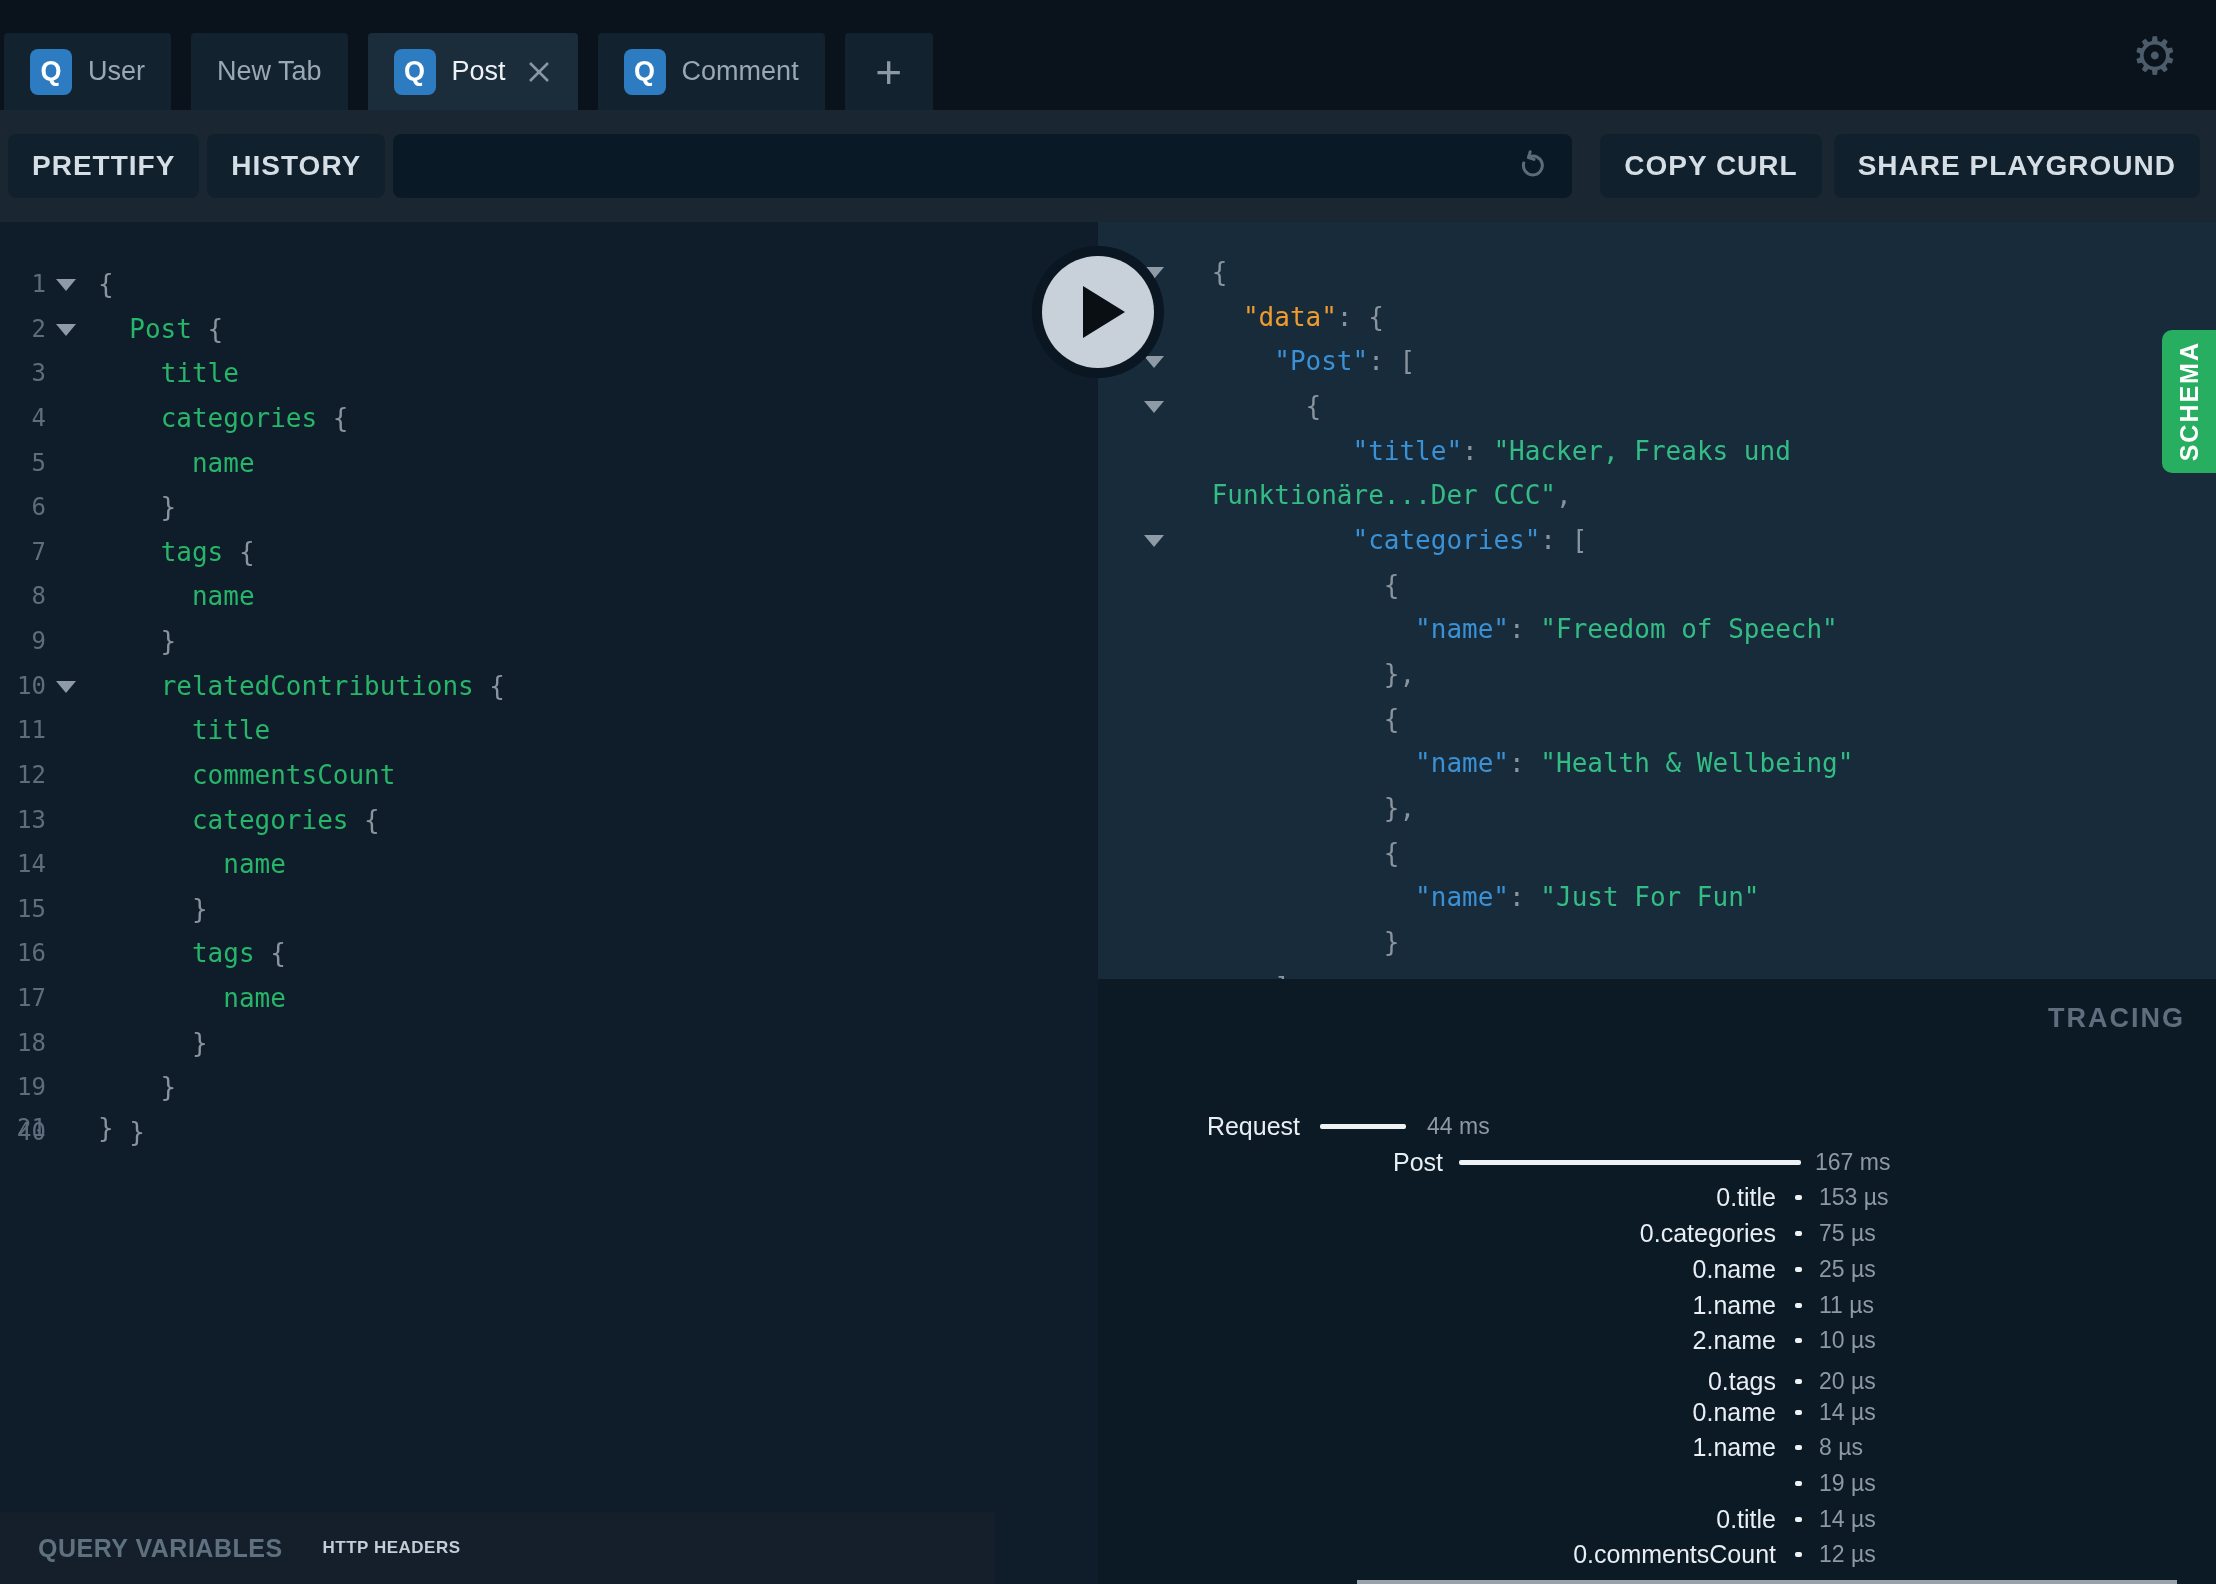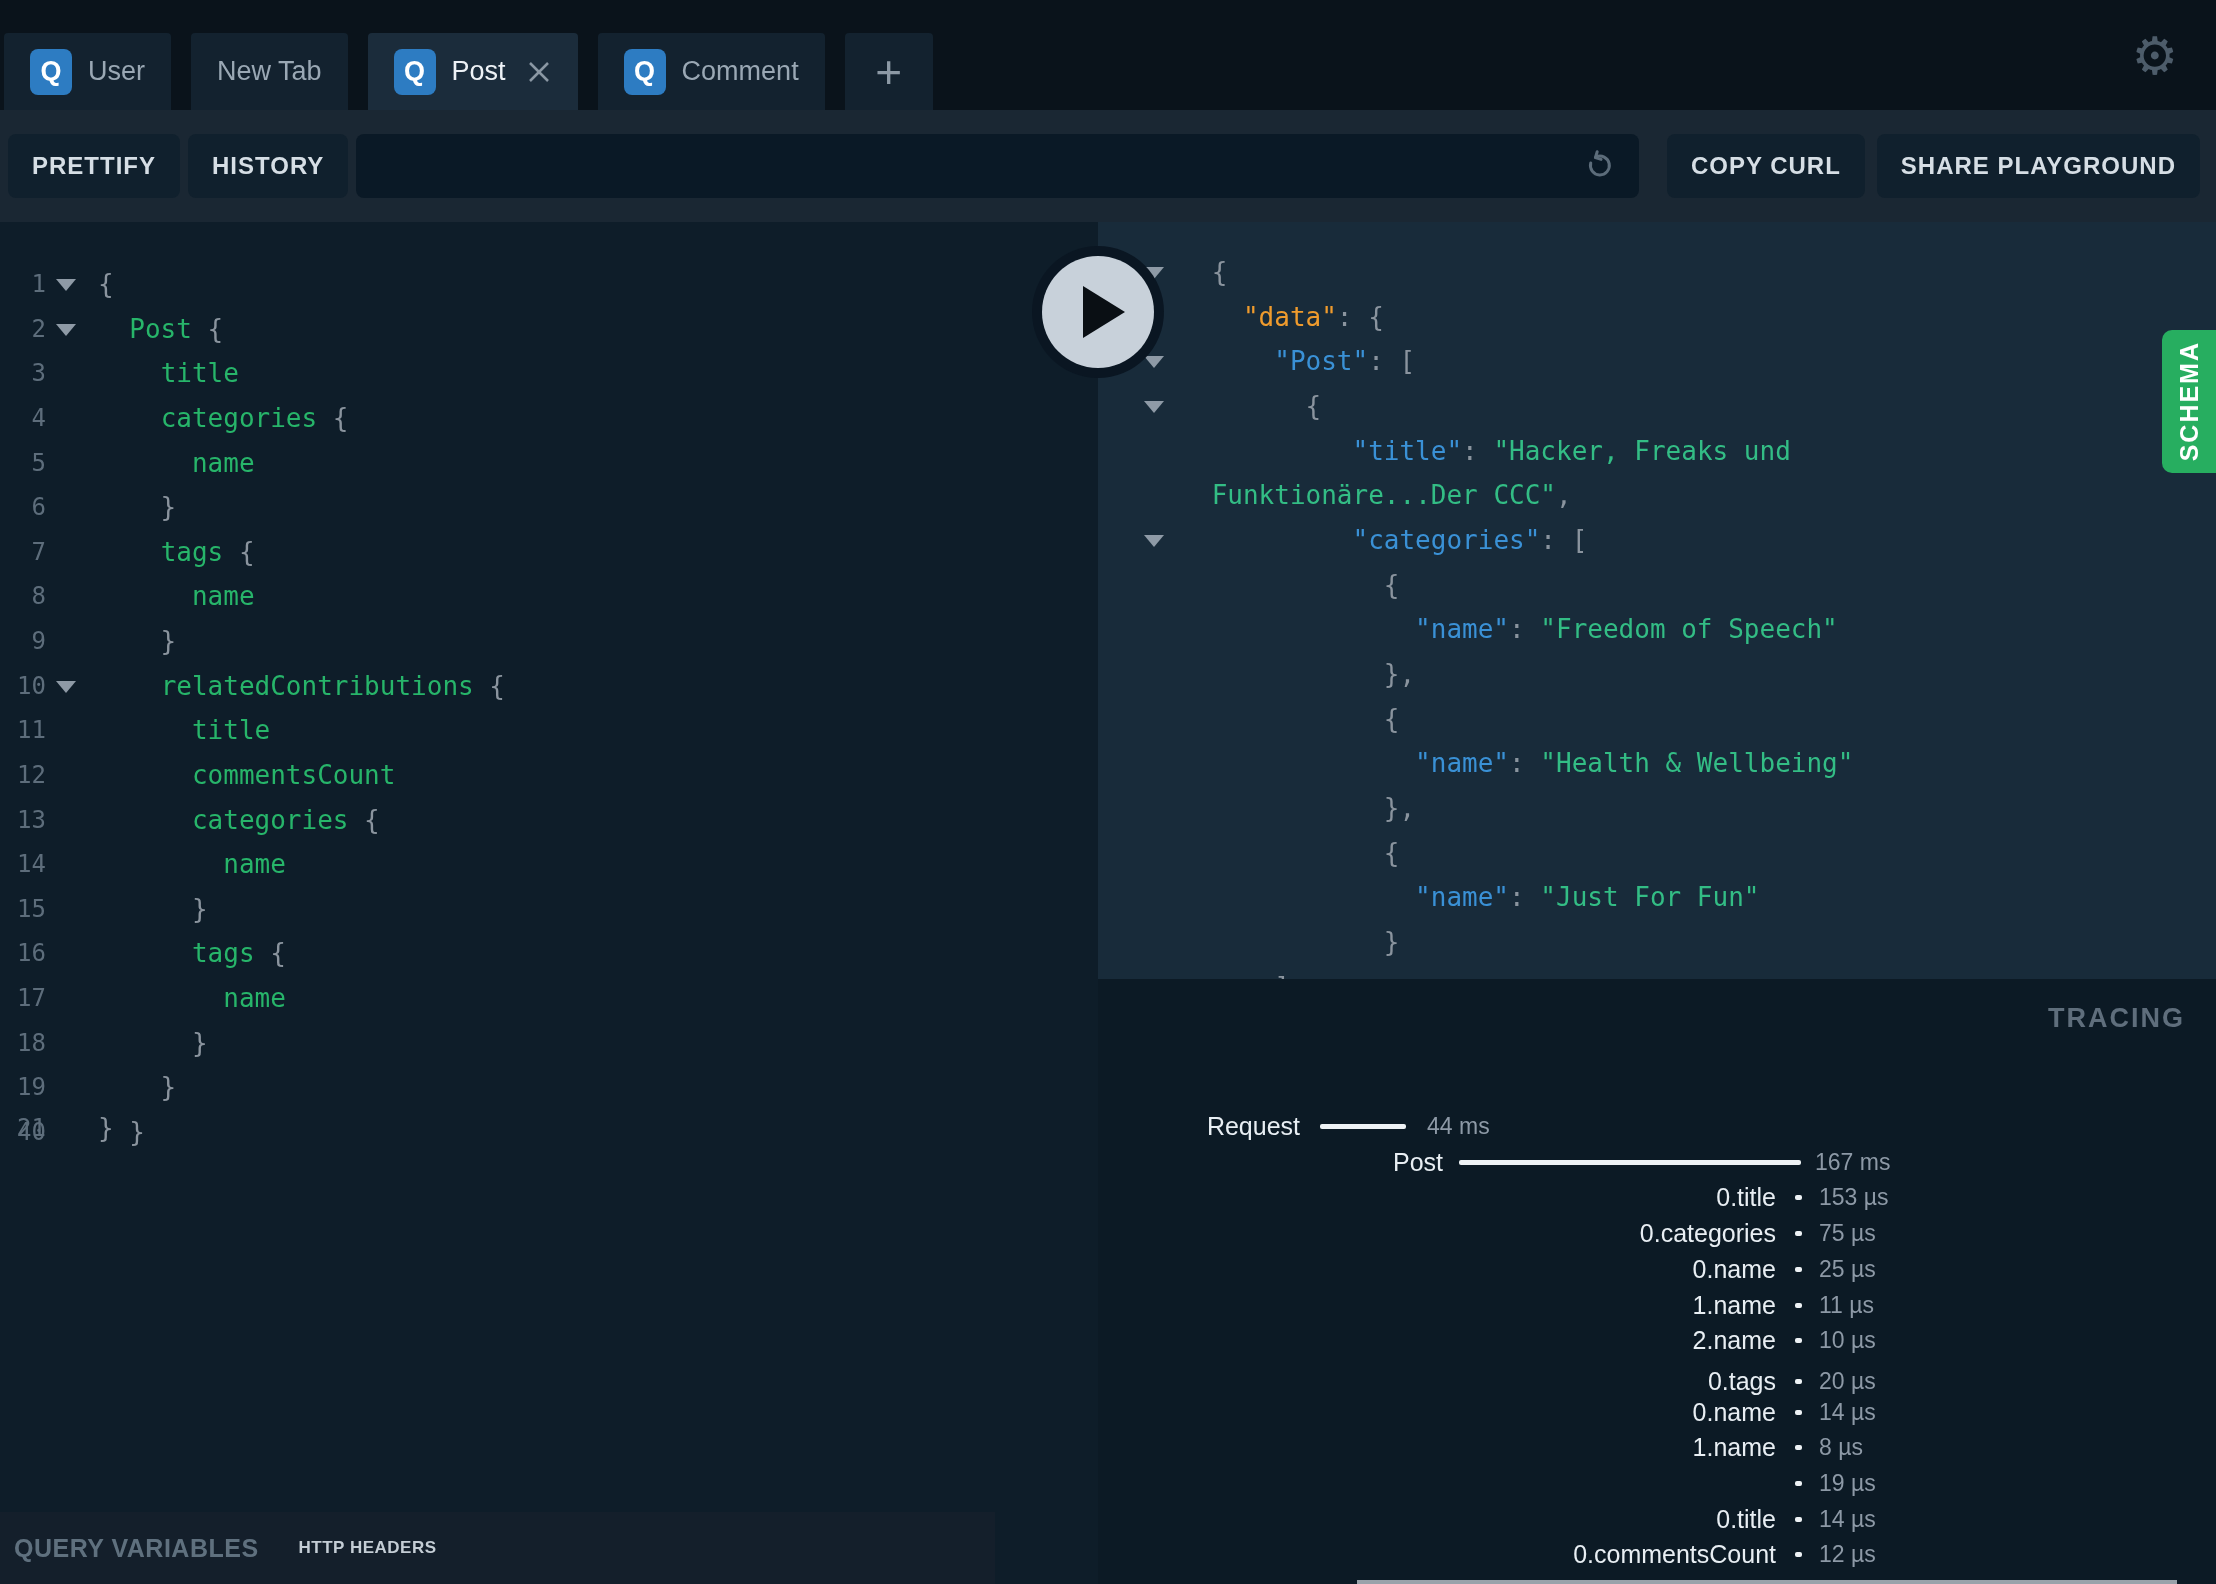--- a/index.html
+++ b/index.html
@@ -14,42 +14,42 @@
   .qbadge{width:42px;height:46px;background:#2d7cc2;border-radius:8px;color:#ffffff;
           font-weight:bold;font-size:27px;display:flex;align-items:center;justify-content:center;margin-right:16px}
   .tab-close{margin-left:20px;display:flex;align-items:center}
   .tab-plus{width:88px;justify-content:center;padding:0;font-size:46px;color:#8c99a5;font-weight:300}
   .gear{position:absolute;right:38px;top:30px;font-size:52px;color:#4d5c6a;cursor:pointer;line-height:1}
   .gear::before{content:"⚙"}
   
   .toolbar{position:absolute;top:110px;left:0;width:2216px;height:112px;background:#1a2733;
            display:flex;align-items:center;padding:0 16px 0 8px;box-sizing:border-box}
   .tbtn{height:64px;background:#10202d;border:none;border-radius:8px;color:#d6dee5;font-weight:bold;
-        font-size:24px;letter-spacing:1px;padding:0 24px;margin-right:8px;font-family:inherit;cursor:pointer}
+        font-size:28px;letter-spacing:1px;padding:0 24px;margin-right:8px;font-family:inherit;cursor:pointer}
   .urlwrap{flex:1;height:64px;background:#0a1926;border-radius:8px;margin-right:16px;position:relative;
            display:flex;align-items:center}
   .urlinput{background:transparent;border:none;color:#c9d3dc;font-size:27px;padding:0 26px;width:100%;
             font-family:inherit;outline:none;box-sizing:border-box}
   .refresh{position:absolute;right:22px;top:14px;width:36px;height:36px;cursor:pointer}
   .tbtn.right{margin-right:0;margin-left:12px}
   
   .left-pane{position:absolute;top:222px;left:0;width:1098px;height:1362px;background:#0e1d29;overflow:hidden}
   .response-pane{position:absolute;top:222px;left:1098px;width:1118px;height:757px;background:#182b3a;overflow:hidden}
   .tracing-pane{position:absolute;top:979px;left:1098px;width:1118px;height:605px;background:#0c1a25;overflow:hidden}
   .code-line{position:absolute;left:0;right:0;height:45px}
   .lnum{position:absolute;left:0;width:46px;text-align:right;color:#5d6d7b;font-size:24px;line-height:45px;
         font-family:"DejaVu Sans Mono",monospace}
   .fold{position:absolute;width:0;height:0;border-left:10px solid transparent;border-right:10px solid transparent;
         border-top:12px solid #8e9aa6;top:17px;cursor:pointer}
   .codetxt{position:absolute;left:98px;white-space:pre;font-size:26px;line-height:45px;
            font-family:"DejaVu Sans Mono",monospace}
   .c-p{color:#8a949e}.c-f{color:#27b56a}.c-k{color:#3a91d6}.c-d{color:#ef9b2d}.c-s{color:#33bd85}
   
   .footerbar{position:absolute;bottom:0;left:0;width:995px;height:72px;background:#141f2b;display:flex;
-             align-items:center;padding-left:14px;gap:40px;box-sizing:border-box}
+             align-items:center;padding-left:38px;gap:40px;box-sizing:border-box}
   .fv1{color:#5f707e;font-weight:bold;font-size:25px;letter-spacing:0.5px;cursor:pointer}
   .fv2{color:#c4cdd5;font-weight:bold;font-size:17px;letter-spacing:0.5px;cursor:pointer}
   
   .play{position:absolute;left:1032px;top:246px;width:132px;height:132px;border-radius:50%;background:#0a1622;
         display:flex;align-items:center;justify-content:center;cursor:pointer;z-index:6}
   .play-inner{width:112px;height:112px;border-radius:50%;background:#c8d1da;display:flex;align-items:center;
               justify-content:center}
   .play-tri{width:0;height:0;border-left:42px solid #0a0f14;border-top:26px solid transparent;
             border-bottom:26px solid transparent;margin-left:12px}
   

